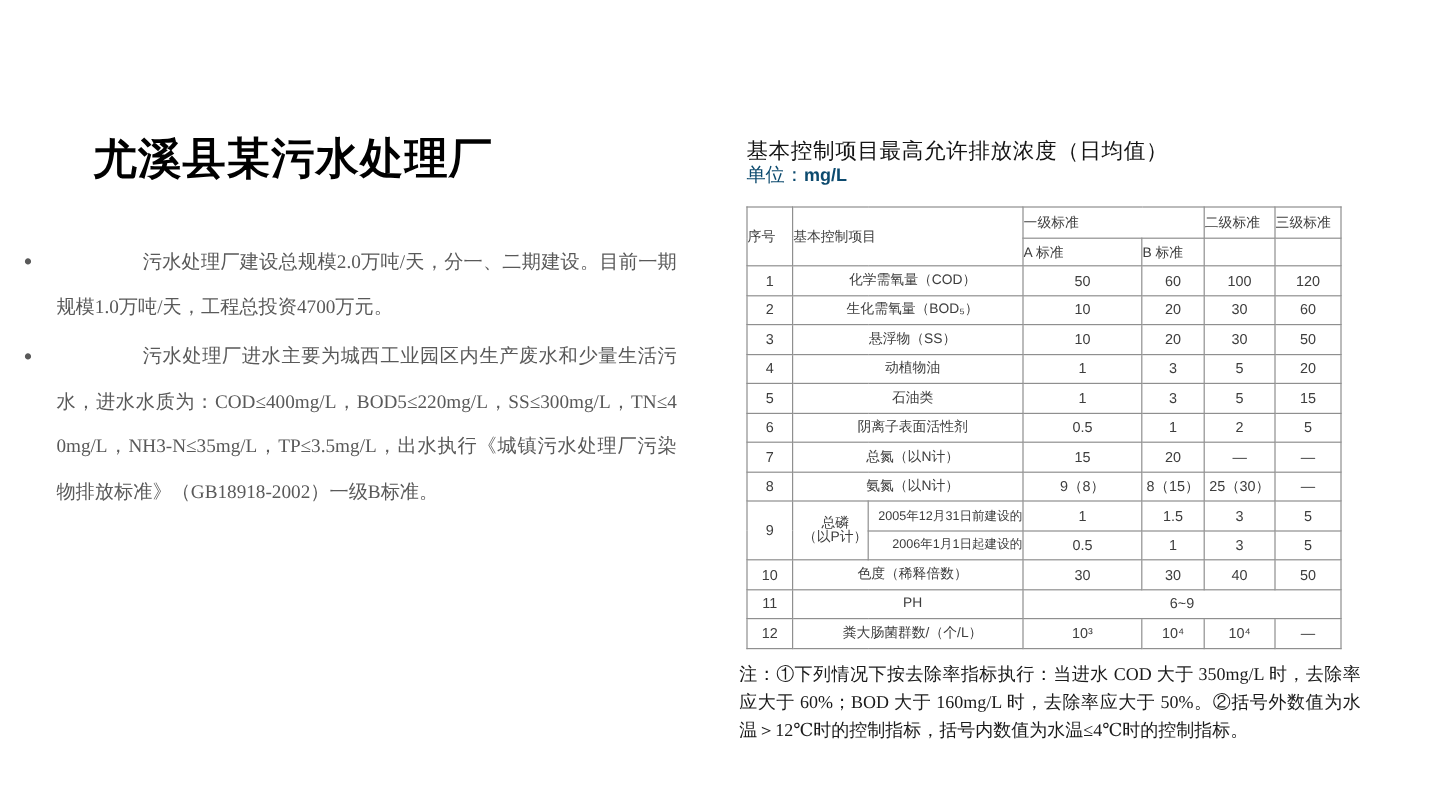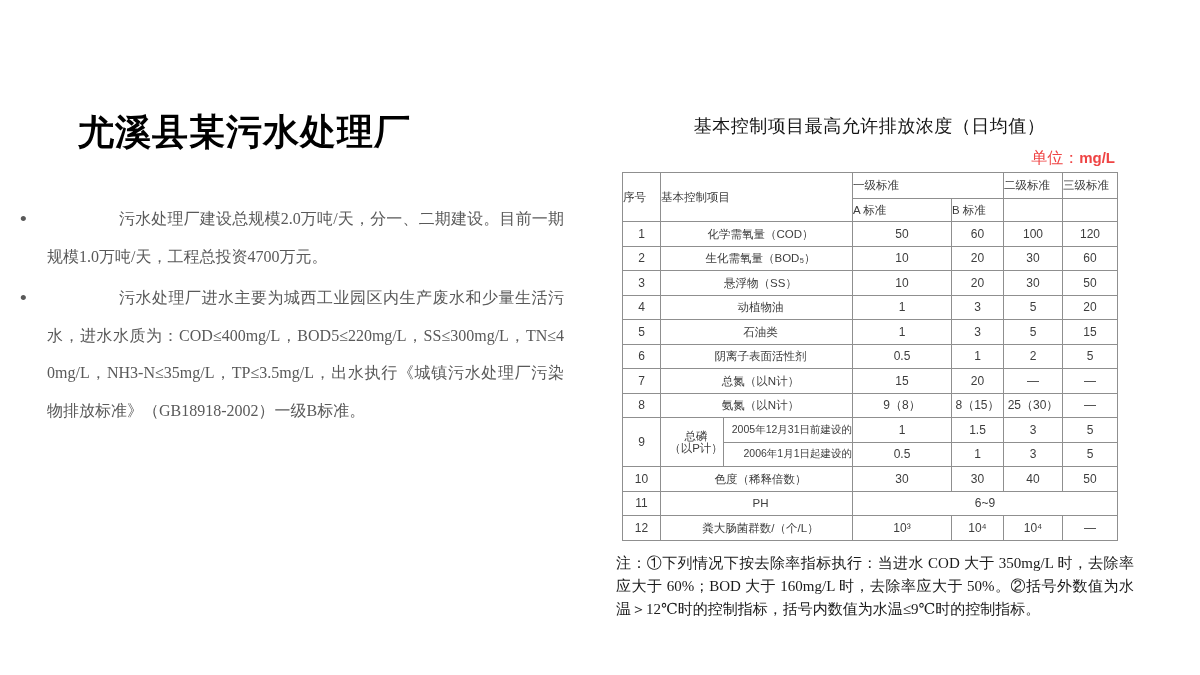--- a/index.html
+++ b/index.html
@@ -21,26 +21,26 @@
     font-family:"Liberation Sans","DejaVu Sans",sans-serif;
   }
   .bullet-text {
     margin:0; flex:1; font-size:16px; line-height:37.5px; color:#595959;
     text-align:justify; text-indent:72px; word-break:break-all;
   }
 
   
   .table-title {
     position:absolute; left:622px; top:114px; width:495px; margin:0;
-    text-align:center; font-size:18px; font-weight:400; color:#141414;
+    font-size:18px; font-weight:400; color:#141414;
     letter-spacing:0.5px; white-space:nowrap;
   }
   .unit-line {
-    position:absolute; left:622px; top:148px; width:493px;
-    text-align:right; font-size:16px; color:#ef4444;
+    position:absolute; left:622px; top:136px; width:493px;
+    font-size:16px; color:#0c4a6e;
   }
   .unit-value {
     font-family:"Liberation Sans","DejaVu Sans",sans-serif;
     font-weight:600; font-size:15px;
   }
 
   table.control-table {
     position:absolute; left:622px; top:172px; width:495px;
     border-collapse:collapse; table-layout:fixed;
     font-family:"Liberation Sans","DejaVu Sans",sans-serif; color:#3d3d3d;
@@ -210,15 +210,15 @@
           <td class="c">12</td>
           <td class="item" colspan="2">粪大肠菌群数/（个/L）</td>
           <td class="c">10³</td>
           <td class="c">10⁴</td>
           <td class="c">10⁴</td>
           <td class="c">—</td>
         </tr>
       </tbody>
   </table>
 
-  <p class="table-note">注：①下列情况下按去除率指标执行：当进水 COD 大于 350mg/L 时，去除率应大于 60%；BOD 大于 160mg/L 时，去除率应大于 50%。②括号外数值为水温＞12℃时的控制指标，括号内数值为水温≤9℃时的控制指标。</p>
+  <p class="table-note">注：①下列情况下按去除率指标执行：当进水 COD 大于 350mg/L 时，去除率应大于 60%；BOD 大于 160mg/L 时，去除率应大于 50%。②括号外数值为水温＞12℃时的控制指标，括号内数值为水温≤4℃时的控制指标。</p>
 
 </div>
 
 </body></html>

